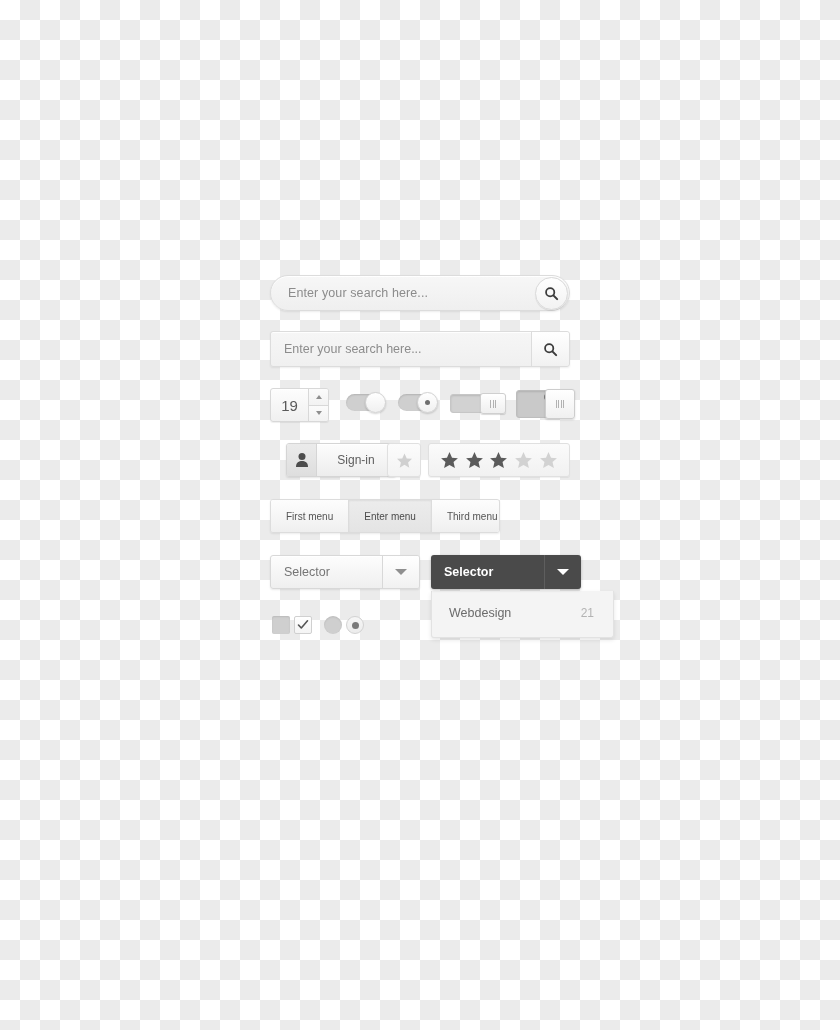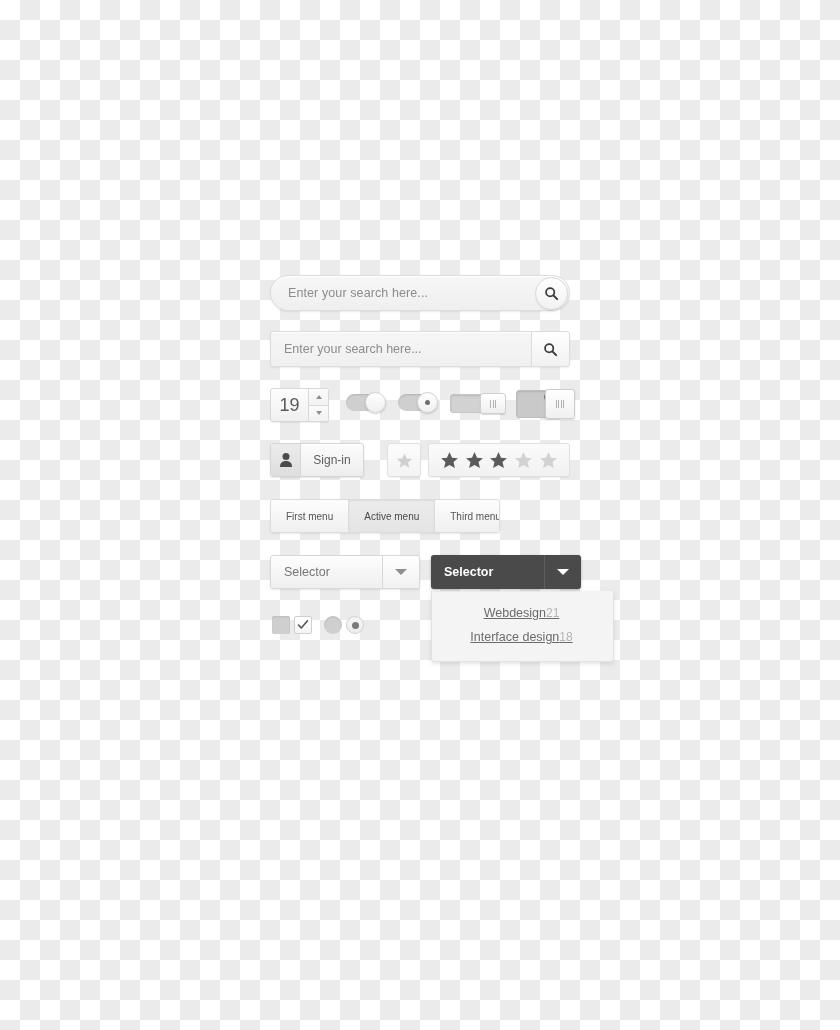--- a/index.html
+++ b/index.html
@@ -78,21 +78,21 @@
     position: absolute; left: 0; top: 0;
     width: 59px; height: 34px;
     display: flex;
     border: 1px solid #d8d8d8; border-radius: 3px;
     background: linear-gradient(to bottom, #fdfdfd 0%, #f0f0f0 100%);
     box-shadow: 0 1px 1px rgba(0,0,0,0.07), inset 0 1px 0 #fff;
     overflow: hidden;
   }
   .stepper .val {
     flex: 1; display: flex; align-items: center; justify-content: center;
-    font-size: 18px; color: #5a5a5a;
+    font-size: 15px; color: #5a5a5a;
   }
   .stepper .arrows {
     width: 20px; border-left: 1px solid #d8d8d8;
     display: flex; flex-direction: column;
   }
   .stepper .arrows div {
     flex: 1; display: flex; align-items: center; justify-content: center;
     background: linear-gradient(to bottom, #fbfbfb, #f2f2f2);
   }
   .stepper .arrows div:first-child { border-bottom: 1px solid #d8d8d8; }
@@ -154,22 +154,22 @@
     background: linear-gradient(to bottom, #ffffff, #f0f0f0);
     border: 1px solid #cdcdcd;
     box-shadow: 0 1px 2px rgba(0,0,0,0.16);
     display: flex; align-items: center; justify-content: center;
   }
 
   
   .signin-row { position: absolute; left: 0; top: 168px; height: 34px; }
 
   .signin {
-    position: absolute; left: 0; top: 0;
-    height: 34px; width: 94px;
+    position: absolute; left: 16px; top: 0;
+    height: 34px; width: 110px;
     border: 1px solid #d5d5d5; border-radius: 3px;
     background: linear-gradient(to bottom, #fdfdfd, #ededed);
     box-shadow: 0 1px 2px rgba(0,0,0,0.10), inset 0 1px 0 #fff;
     display: flex; align-items: stretch; overflow: hidden;
   }
   .signin .ic {
     width: 30px;
     background: linear-gradient(to bottom, #ebebeb, #dedede);
     border-right: 1px solid #d5d5d5;
     display: flex; align-items: center; justify-content: center;
@@ -269,23 +269,23 @@
     width: 183px;
     background: #f4f4f4;
     border: 1px solid #e2e2e2;
     border-top: none;
     border-radius: 0 0 3px 3px;
     box-shadow: 0 2px 4px rgba(0,0,0,0.10);
     padding: 10px 0 12px 0;
     z-index: 2;
   }
   .dropdown .item {
-    display: flex; align-items: center; justify-content: center;
+    display: flex; align-items: center; justify-content: space-between;
     padding: 5px 19px 5px 17px;
-    font-size: 12.5px; color: #6b6b6b; text-decoration: underline;
+    font-size: 12.5px; color: #6b6b6b;
   }
   .dropdown .item .cnt { color: #b3b3b3; font-size: 12px; }
 
   
   .check-row { position: absolute; left: 0; top: 341px; height: 22px; }
 
   .cb {
     position: absolute; top: 0;
     width: 18px; height: 18px; border-radius: 2px;
   }
@@ -408,21 +408,21 @@
           <polygon points="10,0 13,6.8 20,7.3 14.8,12 16.4,19 10,15.3 3.6,19 5.2,12 0,7.3 7,6.8" fill="#d2d2d2"></polygon>
         </svg>
       <svg width="17" height="16" viewBox="0 0 20 19">
           <polygon points="10,0 13,6.8 20,7.3 14.8,12 16.4,19 10,15.3 3.6,19 5.2,12 0,7.3 7,6.8" fill="#d2d2d2"></polygon>
         </svg>
     </div>
   </div>
 
   <div class="menu">
     <div class="tab">First menu</div>
-    <div class="tab active">Active menu</div>
+    <div class="tab active">Enter menu</div>
     <div class="tab">Third menu</div>
   </div>
 
   <div class="sel-row">
 
     <div class="sel-light">
       <div class="txt">Selector</div>
       <div class="arw">
         <span class="cap-down"></span>
       </div>
@@ -432,24 +432,20 @@
       <div class="txt">Selector</div>
       <div class="arw">
         <span class="cap-down-w"></span>
       </div>
     </div>
 
     <div class="dropdown">
       <div class="item">
         <span>Webdesign</span>
         <span class="cnt">21</span>
-      </div>
-      <div class="item">
-        <span>Interface design</span>
-        <span class="cnt">18</span>
       </div>
     </div>
   </div>
 
   <div class="check-row">
     <div class="cb off" style="left:2px;"></div>
     <div class="cb on" style="left:24px;">
       <svg width="12" height="12" viewBox="0 0 12 12">
         <polyline points="1.5,6 4.3,9 10.5,1.8" fill="none" stroke="#555" stroke-width="1.6" stroke-linecap="round" stroke-linejoin="round"></polyline>
       </svg>

